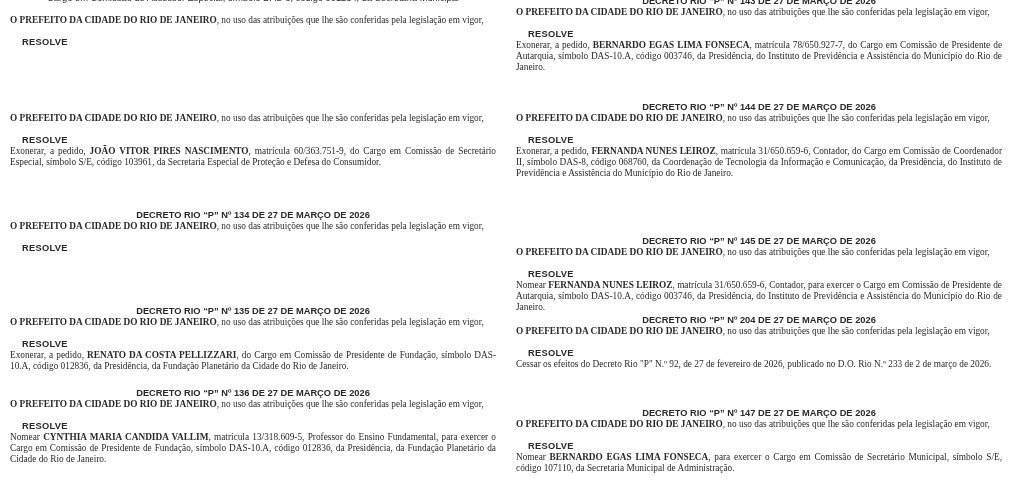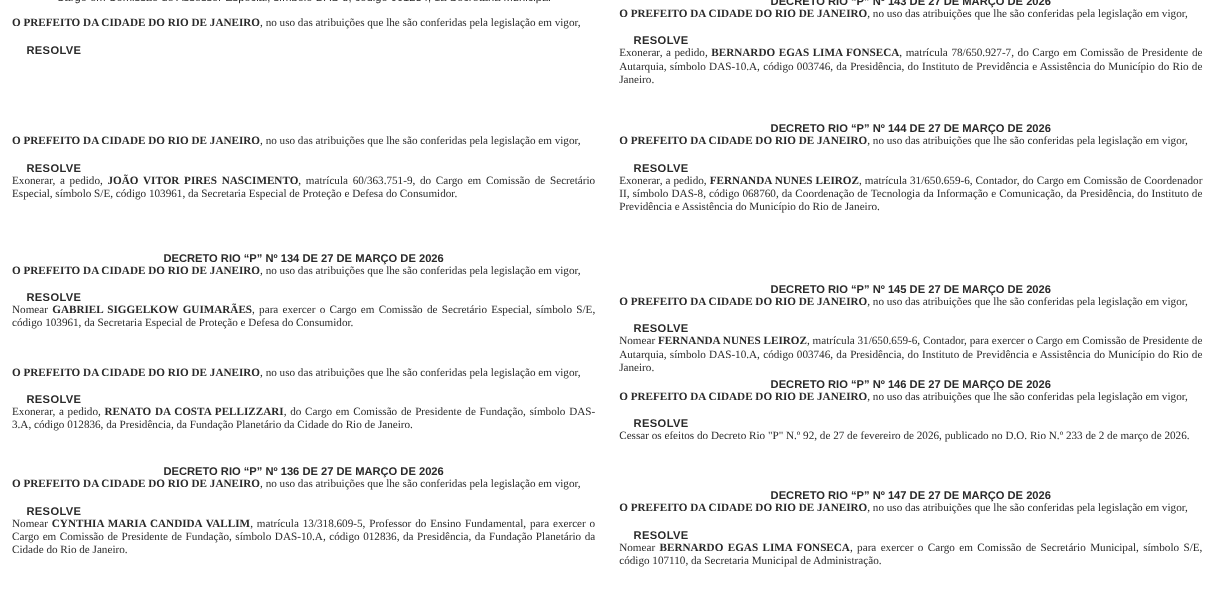--- a/index.html
+++ b/index.html
@@ -29,27 +29,27 @@
   <div class="decree" style="top:113px;">
     <div class="intro"><span class="bold">O PREFEITO DA CIDADE DO RIO DE JANEIRO</span><span>, no uso das atribuições que lhe são conferidas pela legislação em vigor,</span></div>
     <div class="resolve">RESOLVE</div>
     <div class="body"><span>Exonerar, a pedido, </span><span class="bold">JOÃO VITOR PIRES NASCIMENTO</span><span>, matrícula 60/363.751-9, do Cargo em Comissão de Secretário Especial, símbolo S/E, código 103961, da Secretaria Especial de Proteção e Defesa do Consumidor.</span></div>
   </div>
 
   <div class="decree" style="top:210px;">
     <div class="title">DECRETO RIO “P” Nº 134 DE 27 DE MARÇO DE 2026</div>
     <div class="intro"><span class="bold">O PREFEITO DA CIDADE DO RIO DE JANEIRO</span><span>, no uso das atribuições que lhe são conferidas pela legislação em vigor,</span></div>
     <div class="resolve">RESOLVE</div>
-    <div class="body"><span>Nomear </span><span class="bold">GABRIEL SIGGELKOW GUIMARÃES</span><span>, para exercer o Cargo em Comissão de Secretário Especial, símbolo S/E, código 103961, da Secretaria Especial de Proteção e Defesa do Consumidor.</span></div>
   </div>
 
   <div class="decree" style="top:306px;">
+    <div class="title">DECRETO RIO “P” Nº 135 DE 27 DE MARÇO DE 2026</div>
     <div class="intro"><span class="bold">O PREFEITO DA CIDADE DO RIO DE JANEIRO</span><span>, no uso das atribuições que lhe são conferidas pela legislação em vigor,</span></div>
     <div class="resolve">RESOLVE</div>
-    <div class="body"><span>Exonerar, a pedido, </span><span class="bold">RENATO DA COSTA PELLIZZARI</span><span>, do Cargo em Comissão de Presidente de Fundação, símbolo DAS-3.A, código 012836, da Presidência, da Fundação Planetário da Cidade do Rio de Janeiro.</span></div>
+    <div class="body"><span>Exonerar, a pedido, </span><span class="bold">RENATO DA COSTA PELLIZZARI</span><span>, do Cargo em Comissão de Presidente de Fundação, símbolo DAS-10.A, código 012836, da Presidência, da Fundação Planetário da Cidade do Rio de Janeiro.</span></div>
   </div>
 
   <div class="decree" style="top:388px;">
     <div class="title">DECRETO RIO “P” Nº 136 DE 27 DE MARÇO DE 2026</div>
     <div class="intro"><span class="bold">O PREFEITO DA CIDADE DO RIO DE JANEIRO</span><span>, no uso das atribuições que lhe são conferidas pela legislação em vigor,</span></div>
     <div class="resolve">RESOLVE</div>
     <div class="body"><span>Nomear </span><span class="bold">CYNTHIA MARIA CANDIDA VALLIM</span><span>, matrícula 13/318.609-5, Professor do Ensino Fundamental, para exercer o Cargo em Comissão de Presidente de Fundação, símbolo DAS-10.A, código 012836, da Presidência, da Fundação Planetário da Cidade do Rio de Janeiro.</span></div>
   </div>
 </div>
 
@@ -69,21 +69,21 @@
   </div>
 
   <div class="decree" style="top:220px;margin-top:16px;">
     <div class="title">DECRETO RIO “P” Nº 145 DE 27 DE MARÇO DE 2026</div>
     <div class="intro"><span class="bold">O PREFEITO DA CIDADE DO RIO DE JANEIRO</span><span>, no uso das atribuições que lhe são conferidas pela legislação em vigor,</span></div>
     <div class="resolve">RESOLVE</div>
     <div class="body"><span>Nomear </span><span class="bold">FERNANDA NUNES LEIROZ</span><span>, matrícula 31/650.659-6, Contador, para exercer o Cargo em Comissão de Presidente de Autarquia, símbolo DAS-10.A, código 003746, da Presidência, do Instituto de Previdência e Assistência do Município do Rio de Janeiro.</span></div>
   </div>
 
   <div class="decree" style="top:315px;">
-    <div class="title">DECRETO RIO “P” Nº 146 DE 27 DE MARÇO DE 2026</div>
+    <div class="title">DECRETO RIO “P” Nº 204 DE 27 DE MARÇO DE 2026</div>
     <div class="intro"><span class="bold">O PREFEITO DA CIDADE DO RIO DE JANEIRO</span><span>, no uso das atribuições que lhe são conferidas pela legislação em vigor,</span></div>
     <div class="resolve">RESOLVE</div>
     <div class="body"><span>Cessar os efeitos do Decreto Rio "P" N.º 92, de 27 de fevereiro de 2026, publicado no D.O. Rio N.º 233 de 2 de março de 2026.</span><span class="bold"></span><span></span></div>
   </div>
 
   <div class="decree" style="top:408px;">
     <div class="title">DECRETO RIO “P” Nº 147 DE 27 DE MARÇO DE 2026</div>
     <div class="intro"><span class="bold">O PREFEITO DA CIDADE DO RIO DE JANEIRO</span><span>, no uso das atribuições que lhe são conferidas pela legislação em vigor,</span></div>
     <div class="resolve">RESOLVE</div>
     <div class="body"><span>Nomear </span><span class="bold">BERNARDO EGAS LIMA FONSECA</span><span>, para exercer o Cargo em Comissão de Secretário Municipal, símbolo S/E, código 107110, da Secretaria Municipal de Administração.</span></div>

